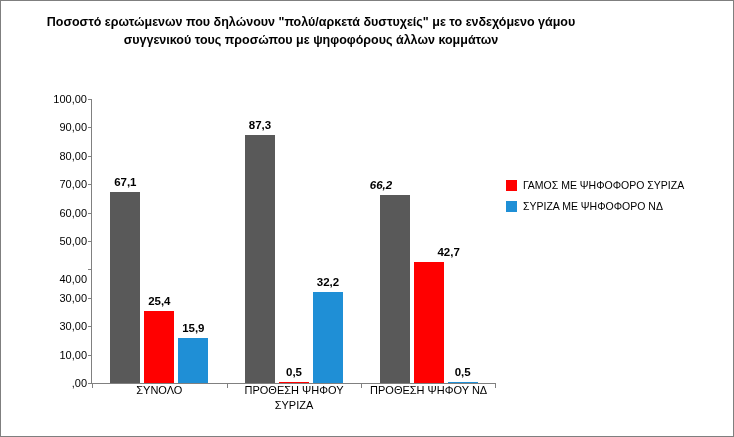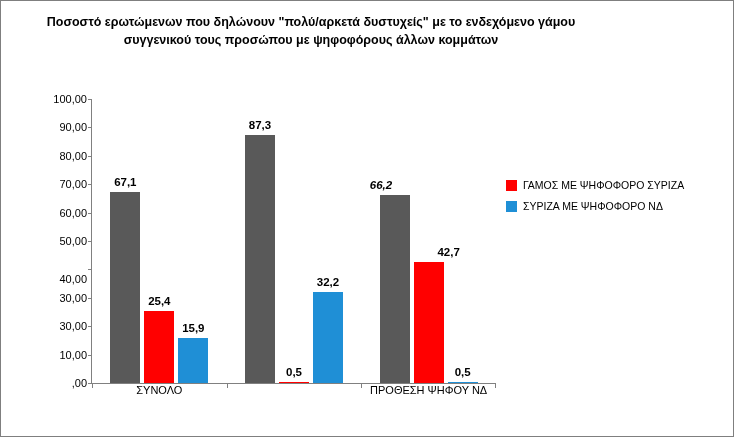--- a/index.html
+++ b/index.html
@@ -165,20 +165,21 @@
       </div>
       <div class="x-tick-mark" style="left: 0px;"></div>
       <div class="x-cat-label" style="left: 67.3333px;">ΣΥΝΟΛΟ</div>
       <div class="bar" style="left: 18.3333px; width: 30px; height: 190.564px; background: rgb(89, 89, 89);"></div>
       <div class="bar-label" style="left: 33.3333px; top: 89.436px;">67,1</div>
       <div class="bar" style="left: 52.3333px; width: 30px; height: 72.136px; background: rgb(255, 0, 0);"></div>
       <div class="bar-label" style="left: 67.3333px; top: 207.864px;">25,4</div>
       <div class="bar" style="left: 86.3333px; width: 30px; height: 45.156px; background: rgb(31, 143, 214);"></div>
       <div class="bar-label" style="left: 101.333px; top: 234.844px;">15,9</div>
       <div class="x-tick-mark" style="left: 134.667px;"></div>
+      <div class="x-cat-label" style="left: 202px;">ΠΡΟΘΕΣΗ ΨΗΦΟΥ ΣΥΡΙΖΑ</div>
       <div class="bar" style="left: 153px; width: 30px; height: 247.932px; background: rgb(89, 89, 89);"></div>
       <div class="bar-label" style="left: 168px; top: 32.068px;">87,3</div>
       <div class="bar" style="left: 187px; width: 30px; height: 1.42px; background: rgb(255, 0, 0);"></div>
       <div class="bar-label" style="left: 202px; top: 278.58px;">0,5</div>
       <div class="bar" style="left: 221px; width: 30px; height: 91.448px; background: rgb(31, 143, 214);"></div>
       <div class="bar-label" style="left: 236px; top: 188.552px;">32,2</div>
       <div class="x-tick-mark" style="left: 269.333px;"></div>
       <div class="x-tick-mark" style="left: 403px;"></div>
       <div class="x-cat-label" style="left: 336.667px;">ΠΡΟΘΕΣΗ ΨΗΦΟΥ ΝΔ</div>
       <div class="bar" style="left: 287.667px; width: 30px; height: 188.008px; background: rgb(89, 89, 89);"></div>

